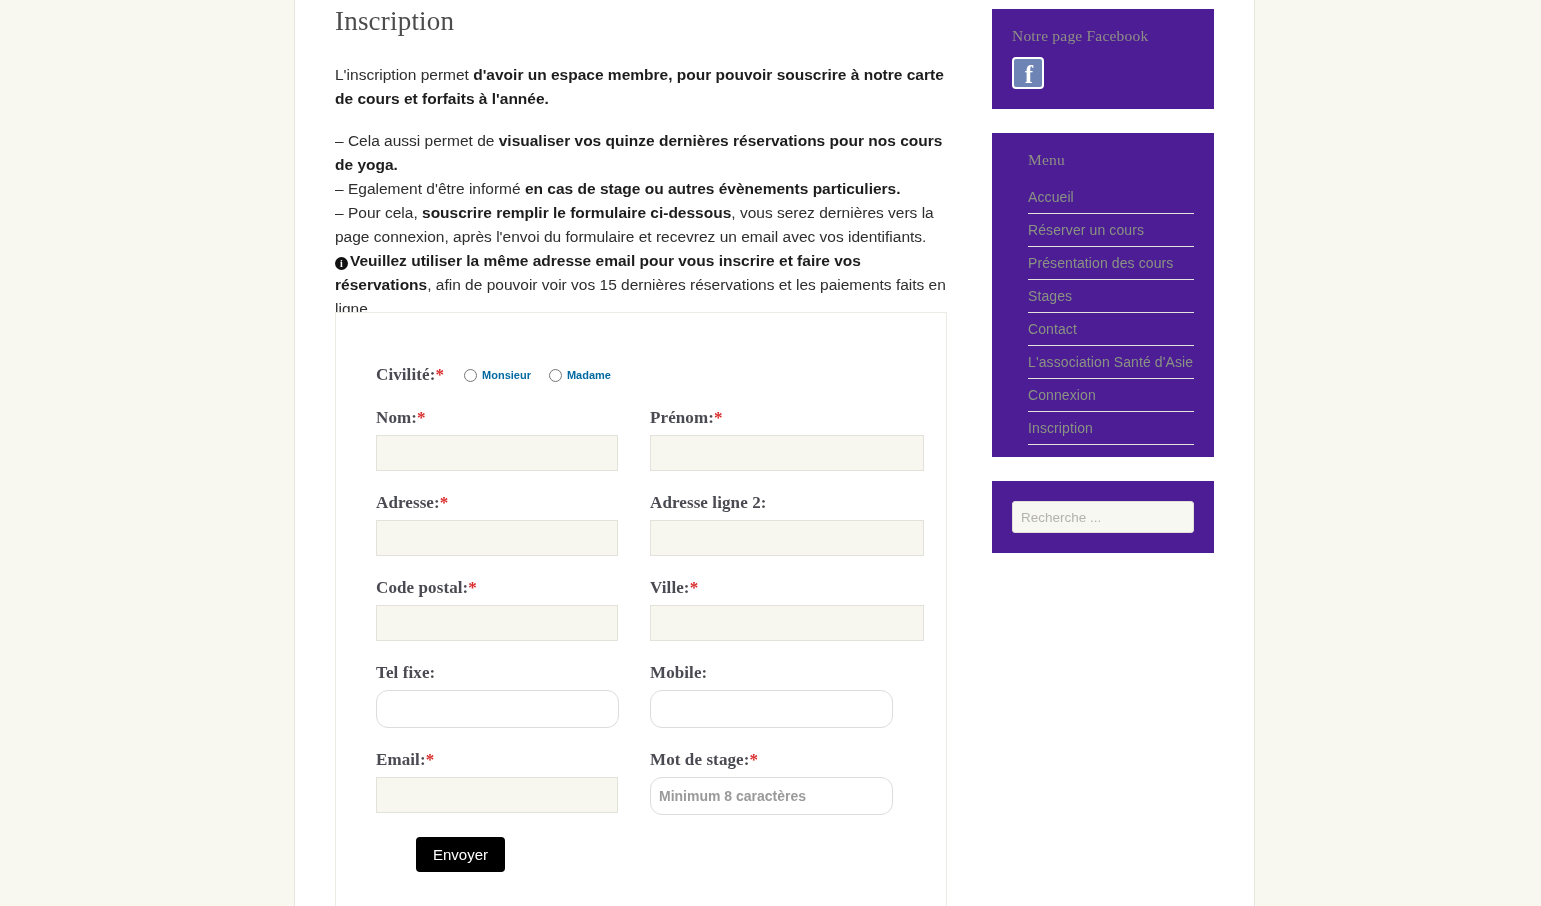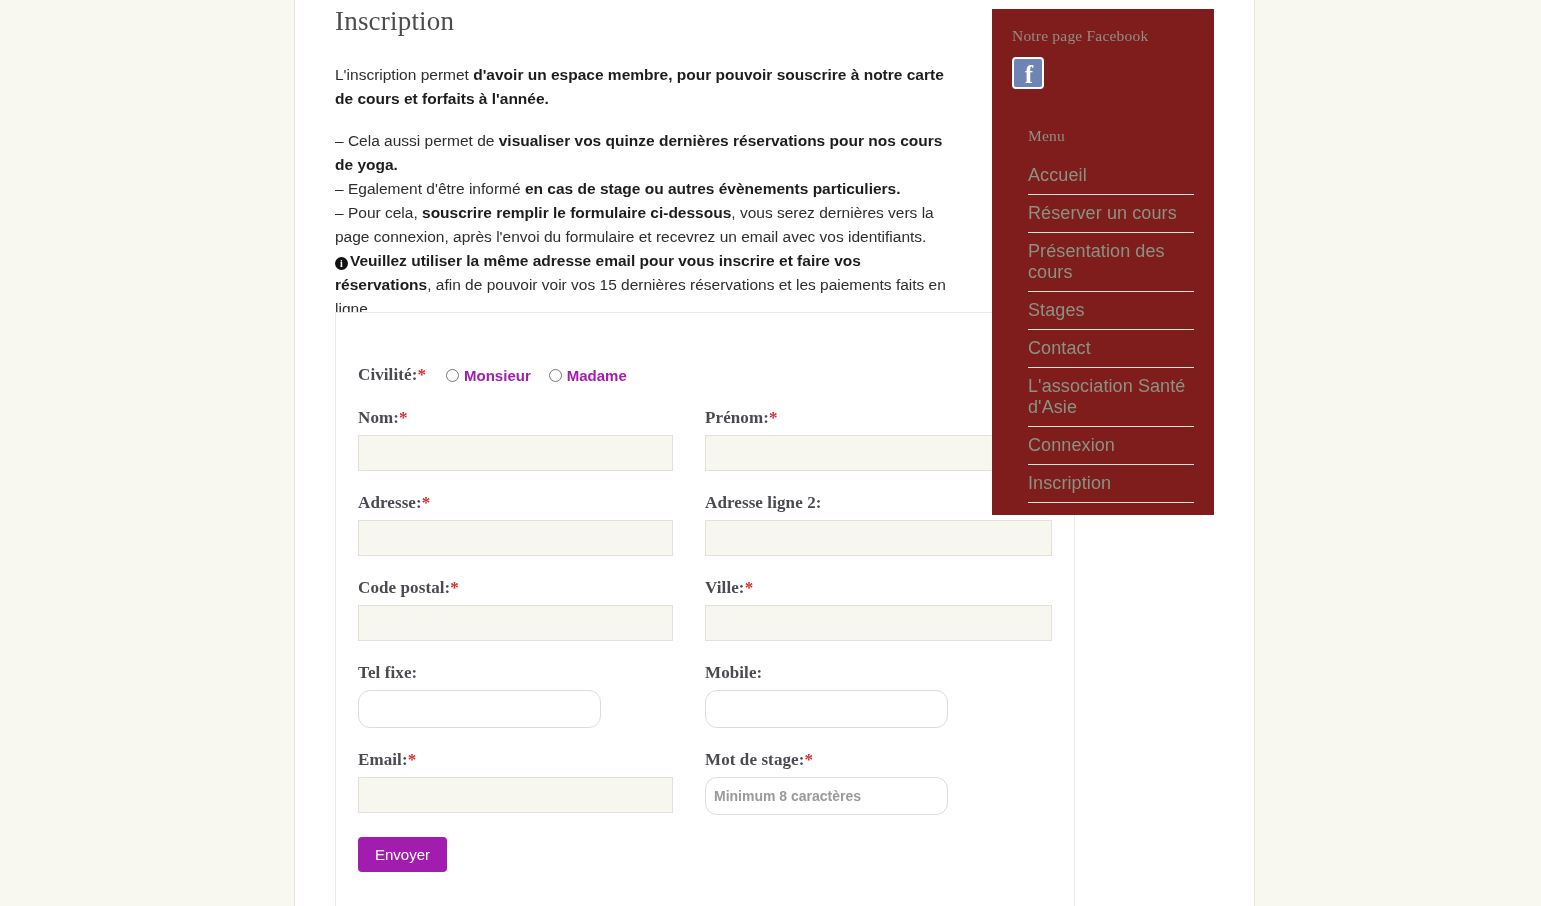--- a/index.html
+++ b/index.html
@@ -70,26 +70,26 @@
     text-align: center;
     vertical-align: -1px;
     margin-right: 2px;
   }
 
   
   .form-card {
     position: absolute;
     left: 335px;
     top: 312px;
-    width: 740px;
+    width: 612px;
     min-height: 594px;
     background: #ffffff;
     border: 1px solid #ecece6;
     border-bottom: none;
-    padding: 52px 22px 0 22px;
+    padding: 52px 22px 0 40px;
   }
   .row {
     display: flex;
     margin-bottom: 22px;
   }
   .col {
     width: 50%;
   }
   .col.left-col  { padding-right: 32px; }
 
@@ -116,23 +116,23 @@
   .civ-row label.fl { margin-bottom: 0; }
   .radio-group {
     display: flex;
     align-items: center;
     margin-left: 20px;
   }
   .radio-opt {
     display: flex;
     align-items: center;
     margin-right: 18px;
-    font-size: 15px;
-    font-weight: 700;
-    color: #a21caf;
+    font-size: 11px;
+    font-weight: 700;
+    color: #0369a1;
   }
   .radio-dot {
     width: 13px; height: 13px;
     border: 1px solid #767676;
     border-radius: 50%;
     background: #fff;
     margin-right: 5px;
     flex: 0 0 auto;
   }
 
@@ -161,41 +161,43 @@
     font-size: 14px;
   }
   
   .row.phones .col.left-col  { padding-right: 14px; }
   .row.phones input.ti { width: 243px; }
   .row.phones .col.right-col input.ti { width: 243px; }
   .row.creds .col.right-col input.ti { width: 243px; }
 
   .submit-wrap { margin-top: 22px; }
   button.submit {
-    background: #a21caf;
+    background: #000000;
     border: none;
     border-radius: 4px;
     color: #ffffff;
     font-family: "Liberation Sans", sans-serif;
     font-size: 15px;
     padding: 10px 17px;
     cursor: pointer;
     line-height: 1;
+    margin-left: 40px;
   }
 
   
   .sidebar {
     position: absolute;
     left: 992px;
     top: 9px;
     width: 222px;
   }
   .widget {
-    background: #7f1d1d;
+    background: #4c1d95;
     padding: 18px 20px 20px 20px;
+    margin-bottom: 24px;
   }
   .widget-title {
     font-family: "Liberation Serif", serif;
     font-size: 15.5px;
     color: #8f8f85;
     font-weight: 400;
     margin: 0 0 12px 0;
     letter-spacing: .2px;
   }
   .fb-icon {
@@ -221,21 +223,21 @@
     padding-left: 2px;
   }
   .menu-widget { padding: 18px 20px 12px 36px; }
   .menu-list { list-style: none; margin: 0; padding: 0; }
   .menu-list li {
     border-bottom: 1px solid #e4e4da;
   }
   .menu-list li a {
     display: block;
     padding: 8px 0 8px 0;
-    font-size: 18px;
+    font-size: 14px;
     color: #8a9383;
     text-decoration: none;
     letter-spacing: .1px;
   }
   .search-widget { padding: 20px 20px 20px 20px; }
   .search-input {
     width: 100%;
     height: 32px;
     background: #f8f8f3;
     border: 1px solid #e0e0d6;
@@ -387,16 +389,19 @@
           </li>
         <li>
             <a href="#">Connexion</a>
           </li>
         <li>
             <a href="#">Inscription</a>
           </li>
       </ul>
     </div>
 
+    <div class="widget search-widget">
+      <input class="search-input" type="text" placeholder="Recherche ..." style="">
+    </div>
 
   </aside>
 
 </div>
 
 </body></html>

